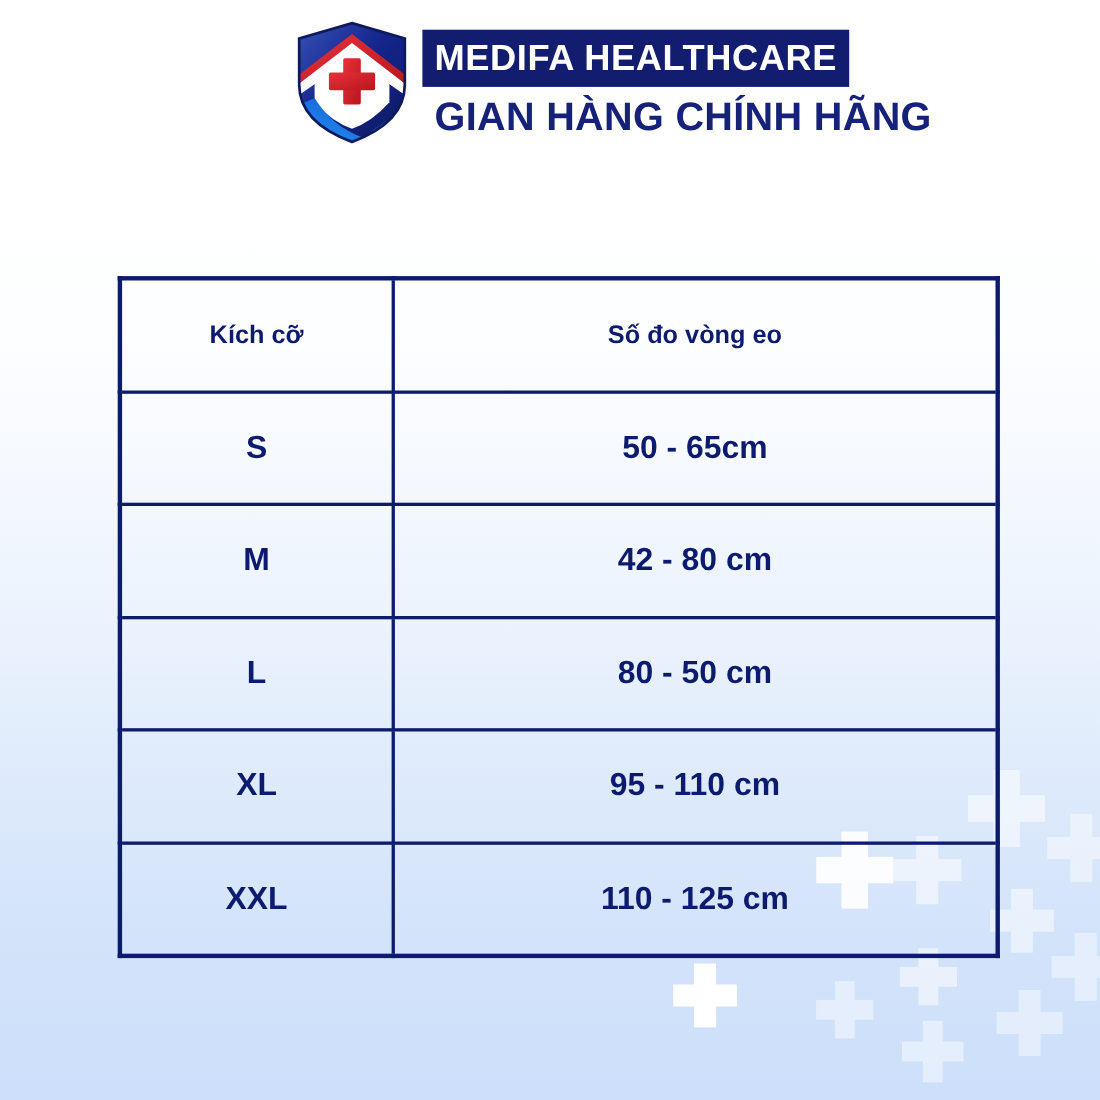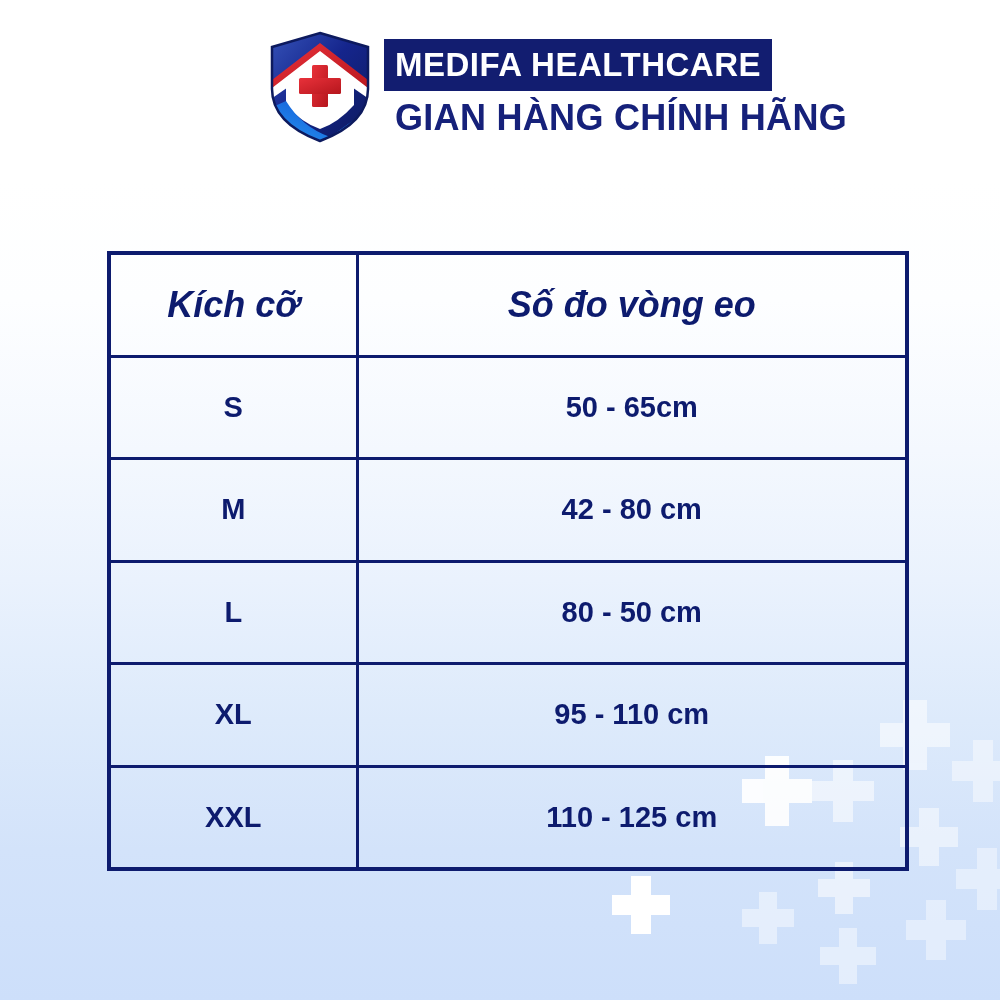--- a/index.html
+++ b/index.html
@@ -51,21 +51,21 @@
     top: 33.333%;
     left: 0;
     height: 33.333%;
     width: 100%;
   }
 
   
   #logo-block {
     position: absolute;
     left: 268px;
-    top: 24px;
+    top: 12px;
     width: 470px;
     height: 126px;
     display: flex;
     align-items: center;
   }
   #shield-wrap {
     width: 104px;
     height: 112px;
     flex: 0 0 104px;
     display: block;
@@ -113,22 +113,21 @@
     font-size: 29px;
     font-weight: bold;
     text-align: center;
     vertical-align: middle;
     height: 99.5px;
     padding: 0;
   }
   #size-table col.c1 { width: 248px; }
   #size-table col.c2 { width: 550px; }
   #size-table tr.header-row td {
-    font-size: 36px;
-    font-style: italic;
+    font-size: 23px;
   }
 </style>
 </head>
 <body>
 
 <div id="page">
 
   <div id="decor">
       <div class="cross" style="left: 612px; top: 876px; width: 58px; height: 58px; color: rgb(255, 255, 255); opacity: 1;"></div>
       <div class="cross" style="left: 742px; top: 756px; width: 70px; height: 70px; color: rgb(255, 255, 255); opacity: 0.92;"></div>

